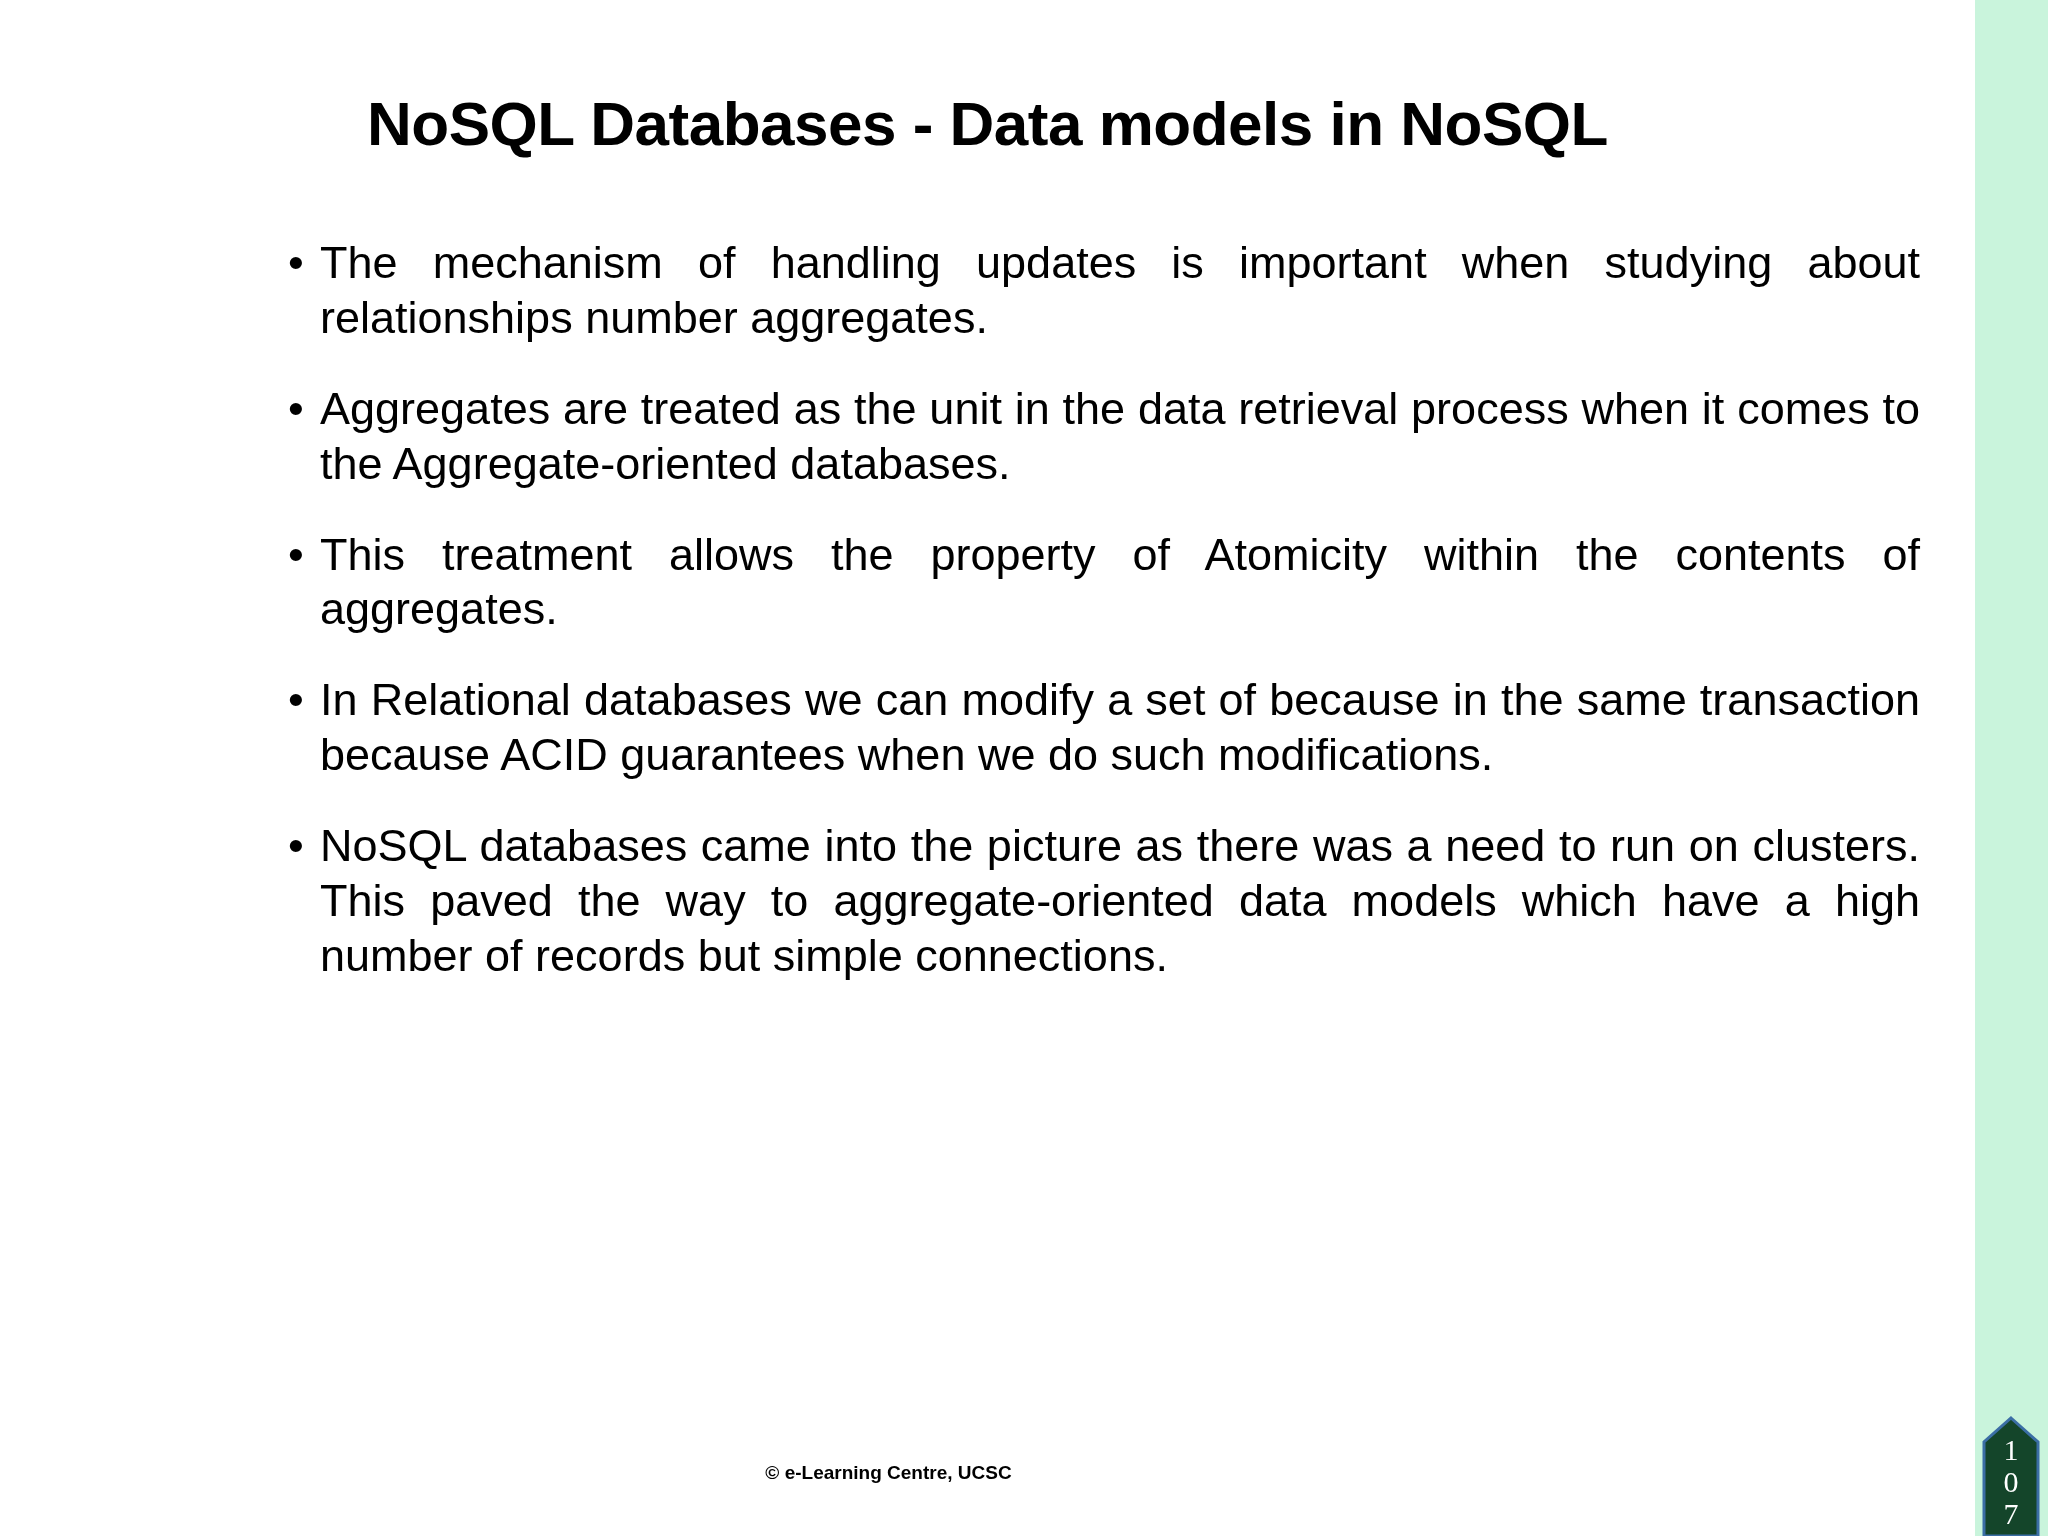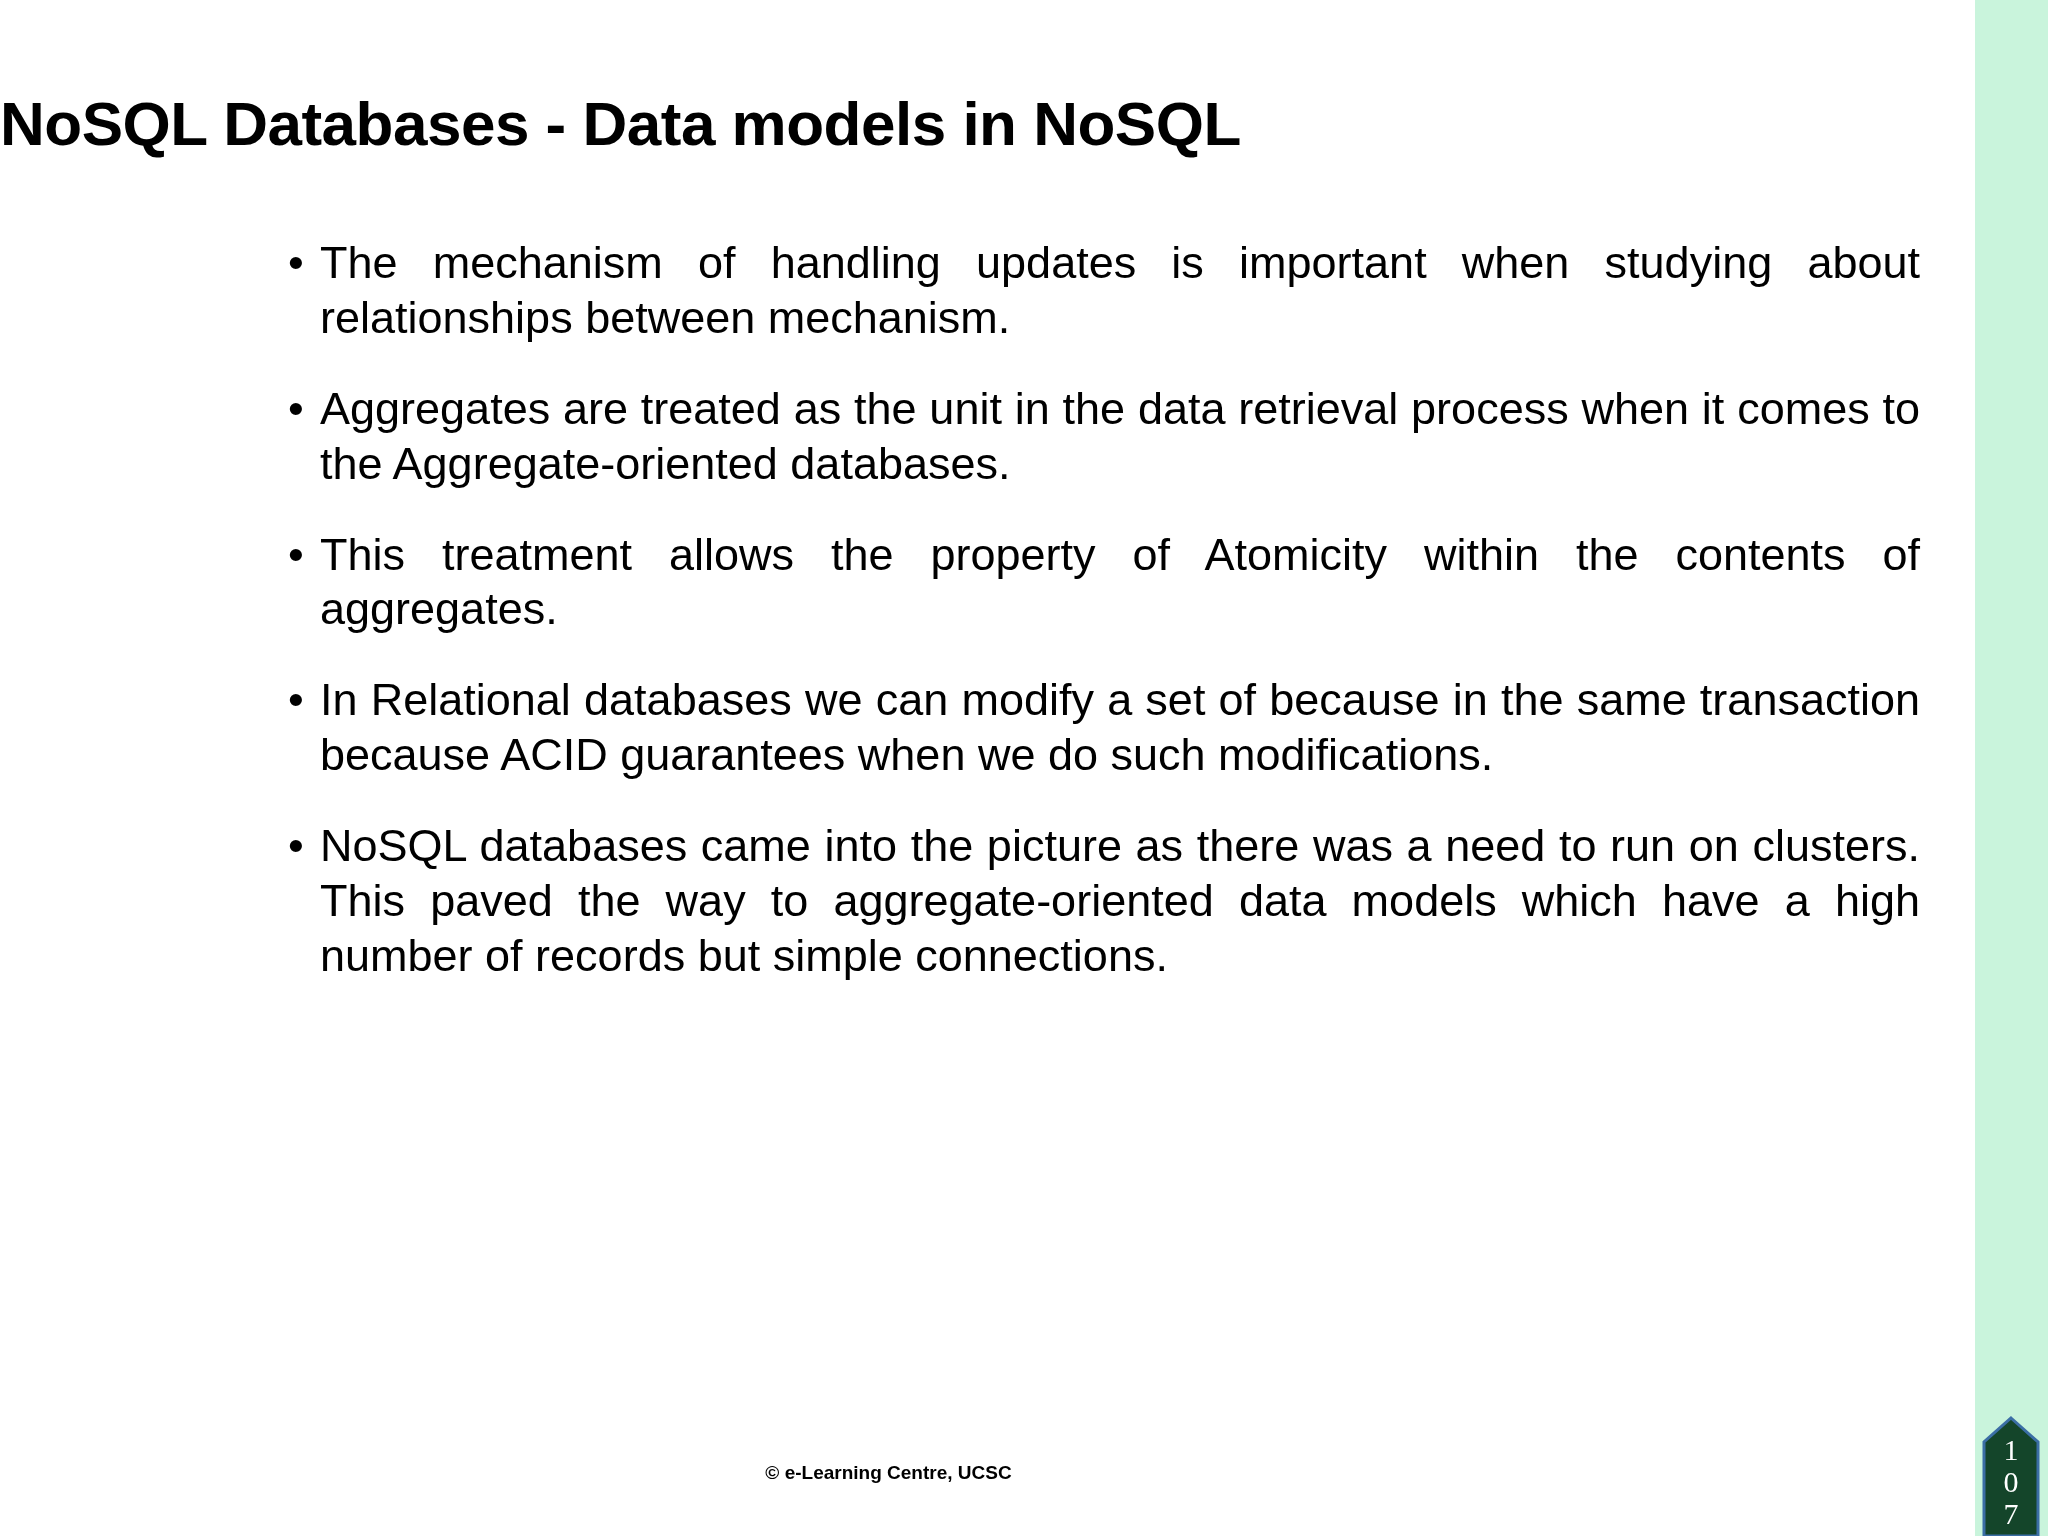--- a/index.html
+++ b/index.html
@@ -26,21 +26,21 @@
     width: 73px;
     height: 100%;
     background: #c9f4dc;
   }
   
   .slide-title {
     position: absolute;
     top: 90px;
     left: 0;
     width: 1975px;
-    text-align: left;
+    text-align: center;
     font-size: 62px;
     font-weight: bold;
     color: #000000;
     letter-spacing: -0.5px;
     line-height: 1.1;
   }
   
   .content {
     position: absolute;
     top: 236px;
@@ -130,21 +130,21 @@
   <div class="right-band"></div>
 
   <div class="slide-title">NoSQL Databases - Data models in NoSQL</div>
 
   <div class="content">
 
 
     <ul class="bullets">
       <li>
         <span class="dot">•</span>
-        <span>The mechanism of handling updates is important when studying about relationships between mechanism.</span>
+        <span>The mechanism of handling updates is important when studying about relationships number aggregates.</span>
       </li>
       <li>
         <span class="dot">•</span>
         <span>Aggregates are treated as the unit in the data retrieval process when it comes to the  Aggregate-oriented databases.</span>
       </li>
       <li>
         <span class="dot">•</span>
         <span>This treatment allows the property of Atomicity within the contents of aggregates.</span>
       </li>
       <li>

